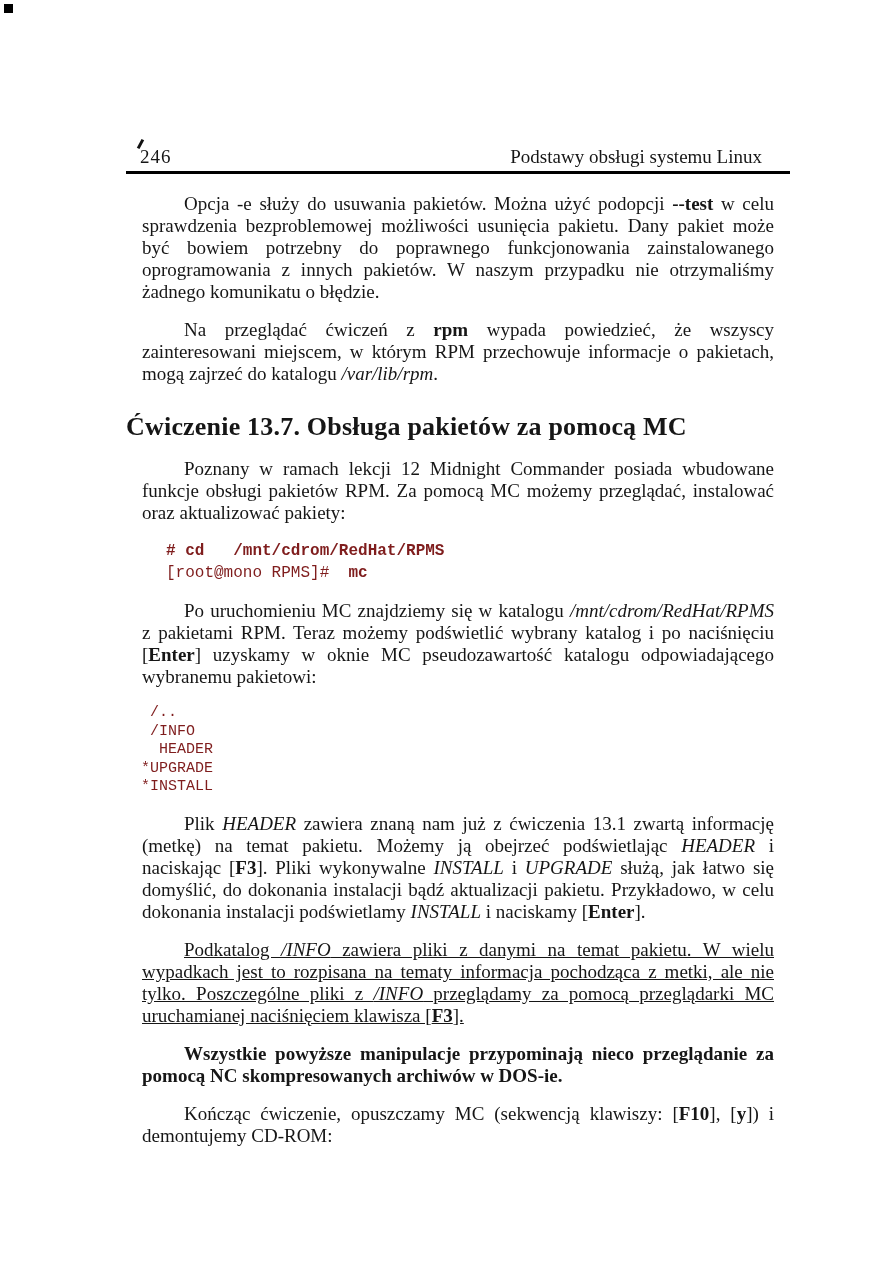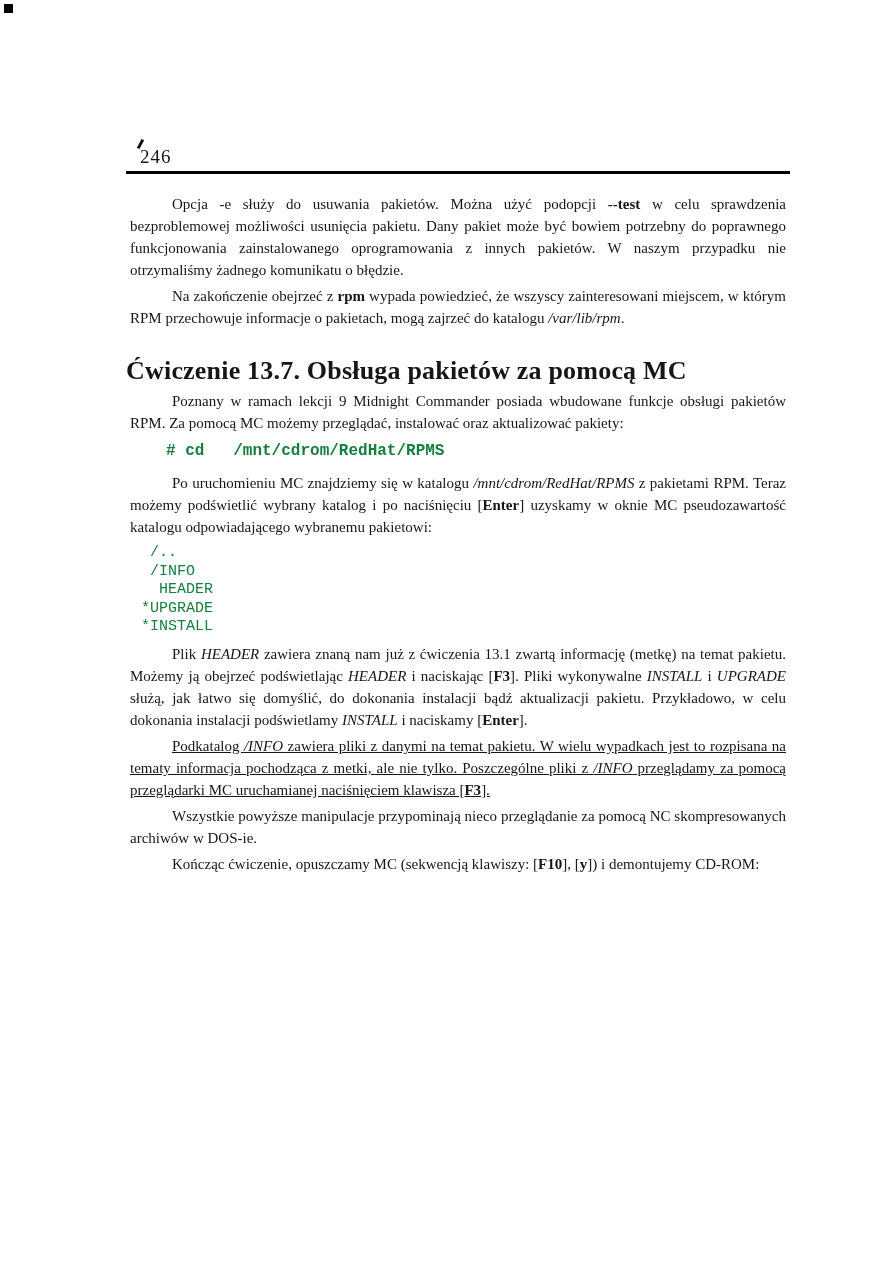--- a/index.html
+++ b/index.html
@@ -21,69 +21,71 @@
     display:flex;justify-content:space-between;align-items:baseline;
     font-size:19px;line-height:22px;
     border-bottom:3px solid #000;
     padding-bottom:3px;
     margin-bottom:19px;
   }
   .pg-header .num{padding-left:14px;letter-spacing:1px;}
   .pg-header .title{padding-right:28px;}
   
   p.body{
-    font-size:15px;line-height:22px;
+    font-size:19px;line-height:22px;
     text-align:justify;
     text-indent:42px;
-    margin:4px;
+    margin:16px;
   }
   .mb14{margin-bottom:14px;} .mb10{margin-bottom:10px;}
   .mb7{margin-bottom:7px;font-family:Liberation Serif, serif;} .mb6{margin-bottom:6px;} .mb5{margin-bottom:5px;text-decoration:underline;}
-  .mb2{margin-bottom:2px;font-family:Liberation Serif, serif;} .mb15{margin-bottom:15px;} .mb0{margin-bottom:0;}
+  .mb2{margin-bottom:2px;font-family:Liberation Serif, serif;} .mb15{margin-bottom:15px;font-weight:bold;} .mb0{margin-bottom:0;}
   h2.section{
     font-size:26px;line-height:30px;
     font-weight:bold;
     margin:27px 0 4px 0;
     letter-spacing:0.2px;
   }
   .b{font-weight:bold;}
   .i{font-style:italic;}
   
   .code{
     font-family:"Liberation Mono", monospace;
-    color:#15803d;
+    color:#7f1d1d;
     margin-top:6px;
   }
   .code .code-line{white-space:pre;}
   .code.cd{margin-left:40px;font-size:16px;line-height:22px;}
   .code.listing{margin-left:15px;font-size:15px;line-height:18.6px;}
 </style>
 </head>
 <body>
 
 <div class="page">
   <div class="corner-blob"></div>
   <div class="page-num-tick"></div>
 
   <div class="content">
 
     <div class="pg-header">
       <span class="num">246</span>
+      <span class="title">Podstawy obsługi systemu Linux</span>
     </div>
 
     <p class="body mb14"><span>Opcja -e służy do usuwania pakietów. Można użyć podopcji </span><span class="b">--test</span><span> w celu sprawdzenia bezproblemowej możliwości usunięcia pakietu. Dany pakiet może być bowiem potrzebny do poprawnego funkcjonowania zainstalowanego oprogramowania z innych pakietów. W naszym przypadku nie otrzymaliśmy żadnego komunikatu o błędzie.</span></p>
 
-    <p class="body mb0"><span>Na zakończenie obejrzeć z </span><span class="b">rpm</span><span> wypada powiedzieć, że wszyscy zainteresowani miejscem, w którym RPM przechowuje informacje o pakietach, mogą zajrzeć do katalogu </span><span class="i">/var/lib/rpm</span><span>.</span></p>
+    <p class="body mb0"><span>Na przeglądać ćwiczeń z </span><span class="b">rpm</span><span> wypada powiedzieć, że wszyscy zainteresowani miejscem, w którym RPM przechowuje informacje o pakietach, mogą zajrzeć do katalogu </span><span class="i">/var/lib/rpm</span><span>.</span></p>
 
     <h2 class="section">Ćwiczenie 13.7. Obsługa pakietów za pomocą MC</h2>
 
-    <p class="body mb6"><span>Poznany w ramach lekcji 9 Midnight Commander posiada wbudowane funkcje obsługi pakietów RPM. Za pomocą MC możemy przeglądać, instalować oraz aktualizować pakiety:</span></p>
+    <p class="body mb6"><span>Poznany w ramach lekcji 12 Midnight Commander posiada wbudowane funkcje obsługi pakietów RPM. Za pomocą MC możemy przeglądać, instalować oraz aktualizować pakiety:</span></p>
 
     <div class="code cd mb10">
         <div class="code-line"><span class="b"># cd   /mnt/cdrom/RedHat/RPMS</span></div>
+        <div class="code-line"><span>[root@mono RPMS]#  </span><span class="b">mc</span></div>
       </div>
 
     <p class="body mb7"><span>Po uruchomieniu MC znajdziemy się w katalogu </span><span class="i">/mnt/cdrom/RedHat/RPMS</span><span> z pakietami RPM. Teraz możemy podświetlić wybrany katalog i po naciśnięciu [</span><span class="b">Enter</span><span>] uzyskamy w oknie MC pseudozawartość katalogu odpowiadającego wybranemu pakietowi:</span></p>
 
     <div class="code listing mb6">
         <div class="code-line"><span> /..</span></div>
         <div class="code-line"><span> /INFO</span></div>
         <div class="code-line"><span>  HEADER</span></div>
         <div class="code-line"><span>*UPGRADE</span></div>
         <div class="code-line"><span>*INSTALL</span></div>

